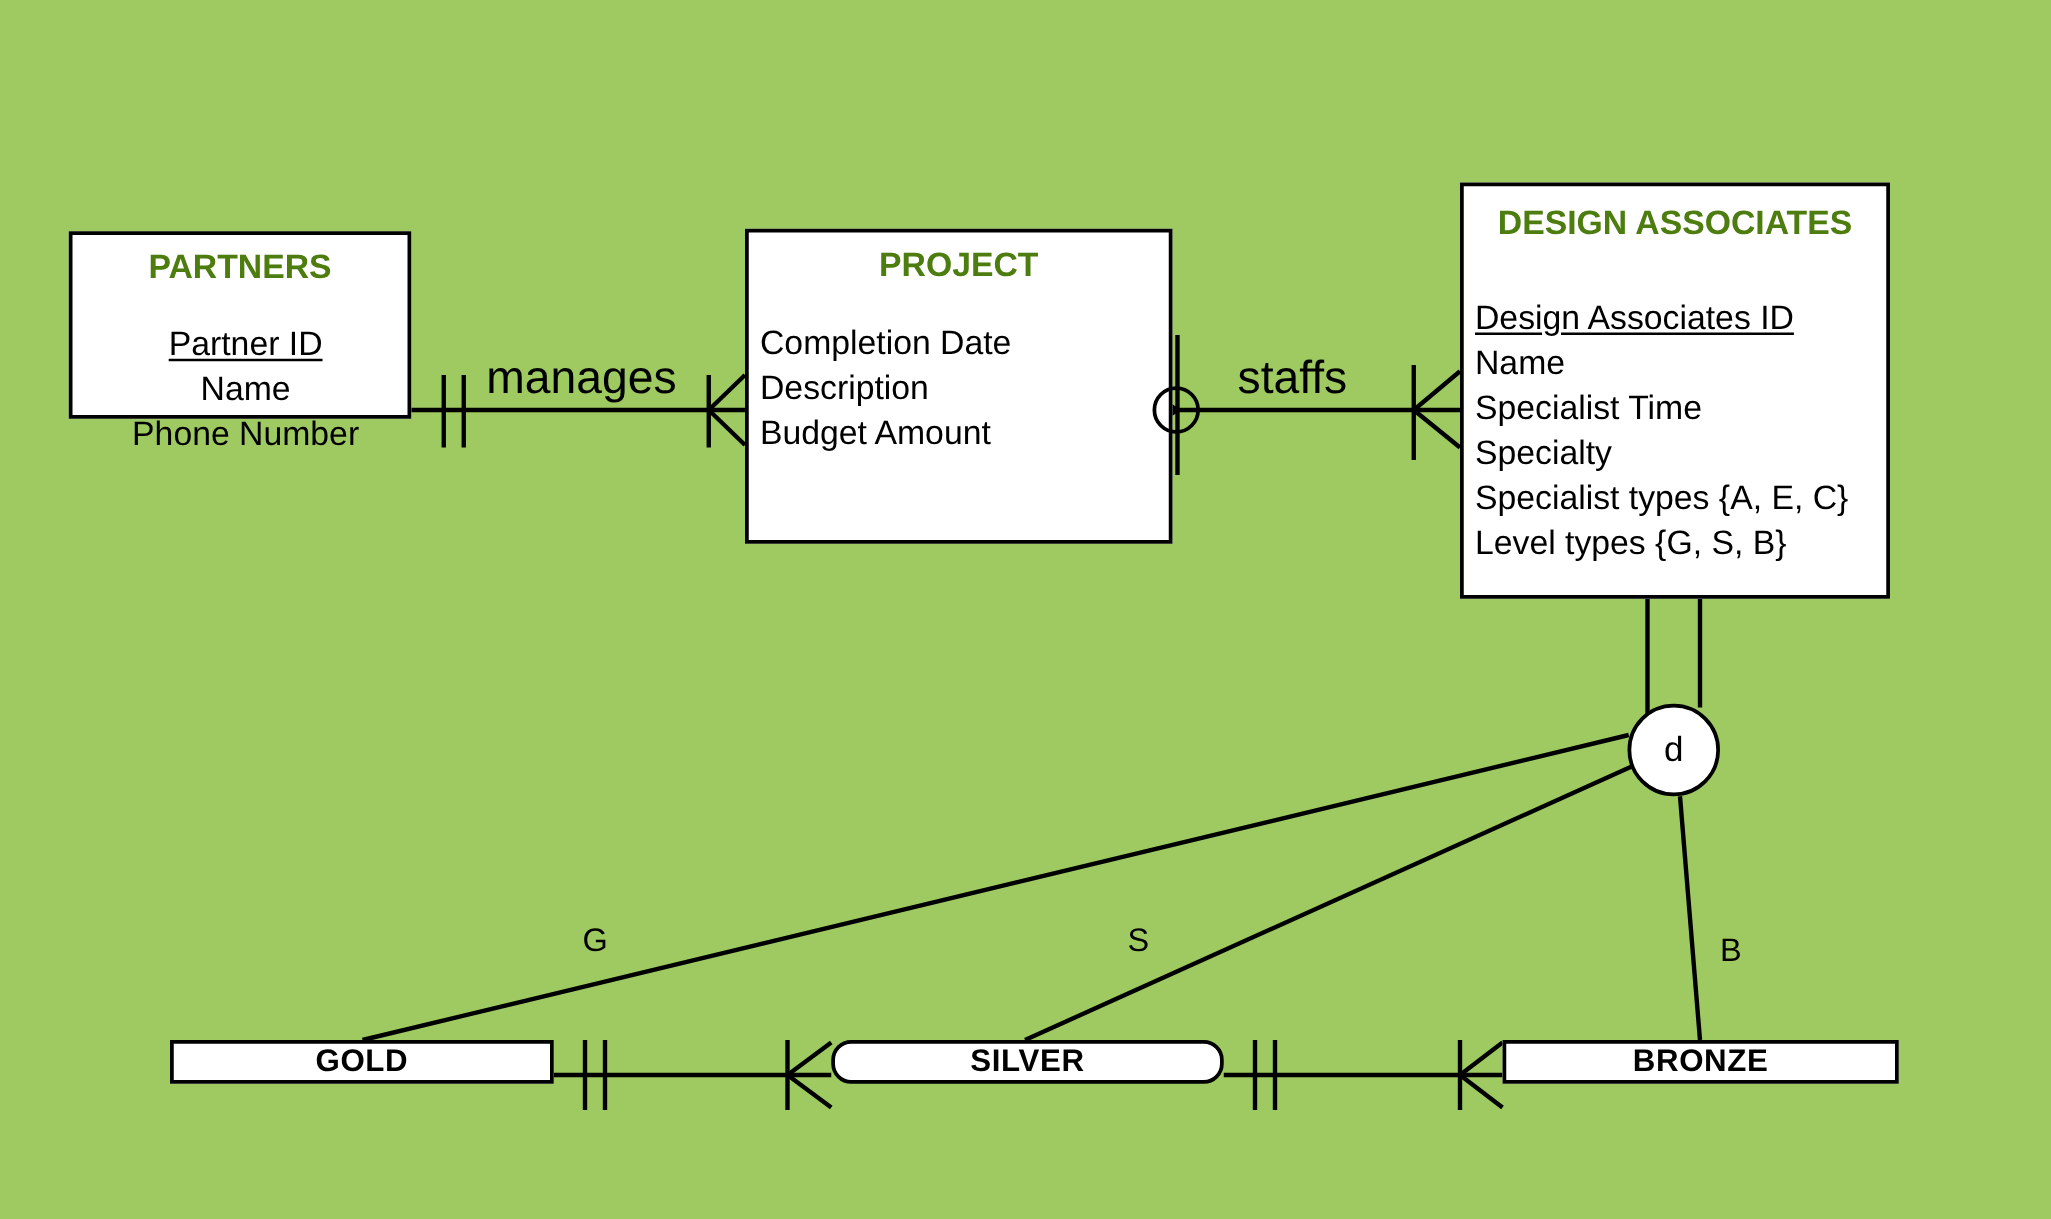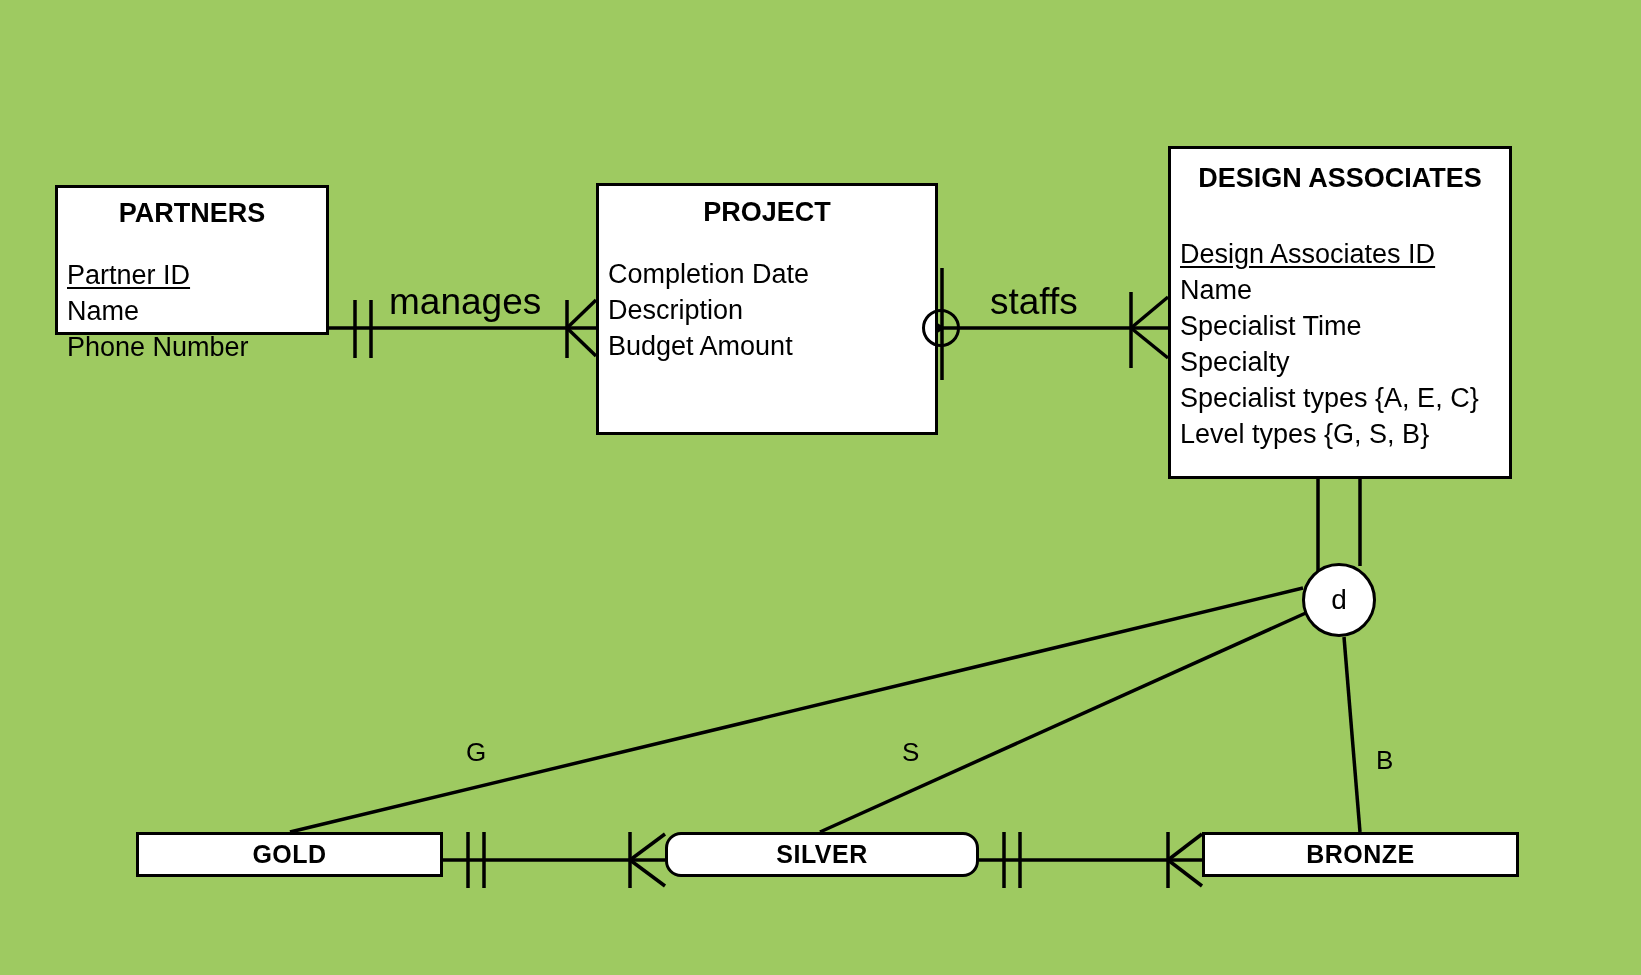--- a/index.html
+++ b/index.html
@@ -25,60 +25,60 @@
     position: absolute;
     background: #ffffff;
     border: 3px solid #000000;
     box-sizing: border-box;
     z-index: 5;
   }
   .entity-title {
     text-align: center;
     font-weight: bold;
     font-size: 27px;
-    color: #000000;
+    color: #4d7c0f;
     line-height: 1.12;
     white-space: nowrap;
   }
   .attr-list {
     font-size: 27px;
     color: #000;
     line-height: 1.33;
     white-space: nowrap;
   }
   .attr-key {
     text-decoration: underline;
     text-underline-offset: 3px;
   }
   
   #ent-partners {
     left: 55px; top: 185px; width: 274px; height: 150px;
   }
   #ent-partners .entity-title { margin-top: 10px; }
-  #ent-partners .attr-list { margin-top: 30px; margin-left: 9px; }
+  #ent-partners .attr-list { margin-top: 30px; margin-left: 9px; text-align: center; }
   
   #ent-project {
     left: 596px; top: 183px; width: 342px; height: 252px;
   }
   #ent-project .entity-title { margin-top: 11px; }
   #ent-project .attr-list { margin-top: 30px; margin-left: 9px; }
   
   #ent-design {
     left: 1168px; top: 146px; width: 344px; height: 333px;
   }
   #ent-design .entity-title { margin-top: 14px; }
   #ent-design .attr-list { margin-top: 44px; margin-left: 9px; }
 
   
   .subtype {
     position: absolute;
     background: #ffffff;
     border: 3px solid #000000;
     box-sizing: border-box;
-    height: 45px;
+    height: 35px;
     z-index: 5;
     display: flex;
     align-items: center;
     justify-content: center;
   }
   .subtype span {
     font-weight: bold;
     font-size: 25px;
     color: #000;
     letter-spacing: 0.5px;

